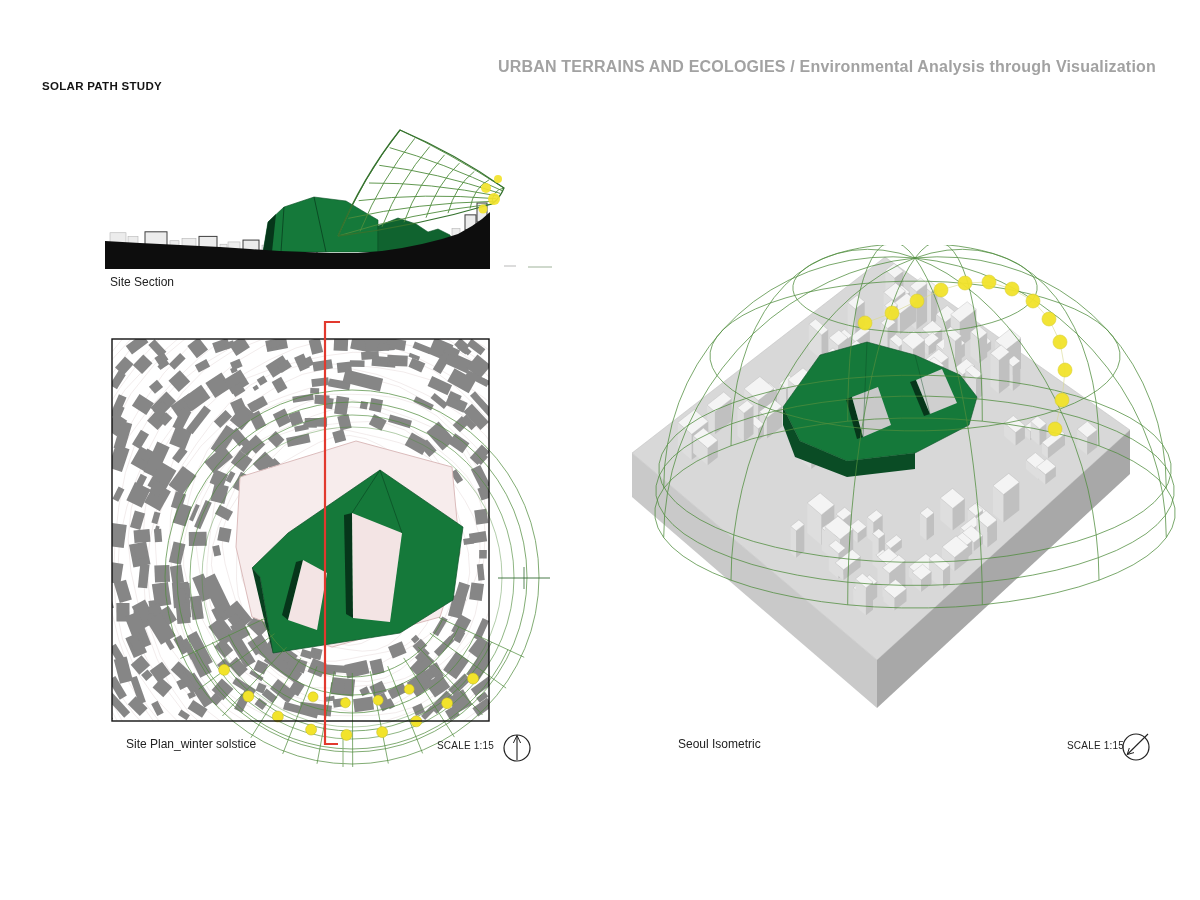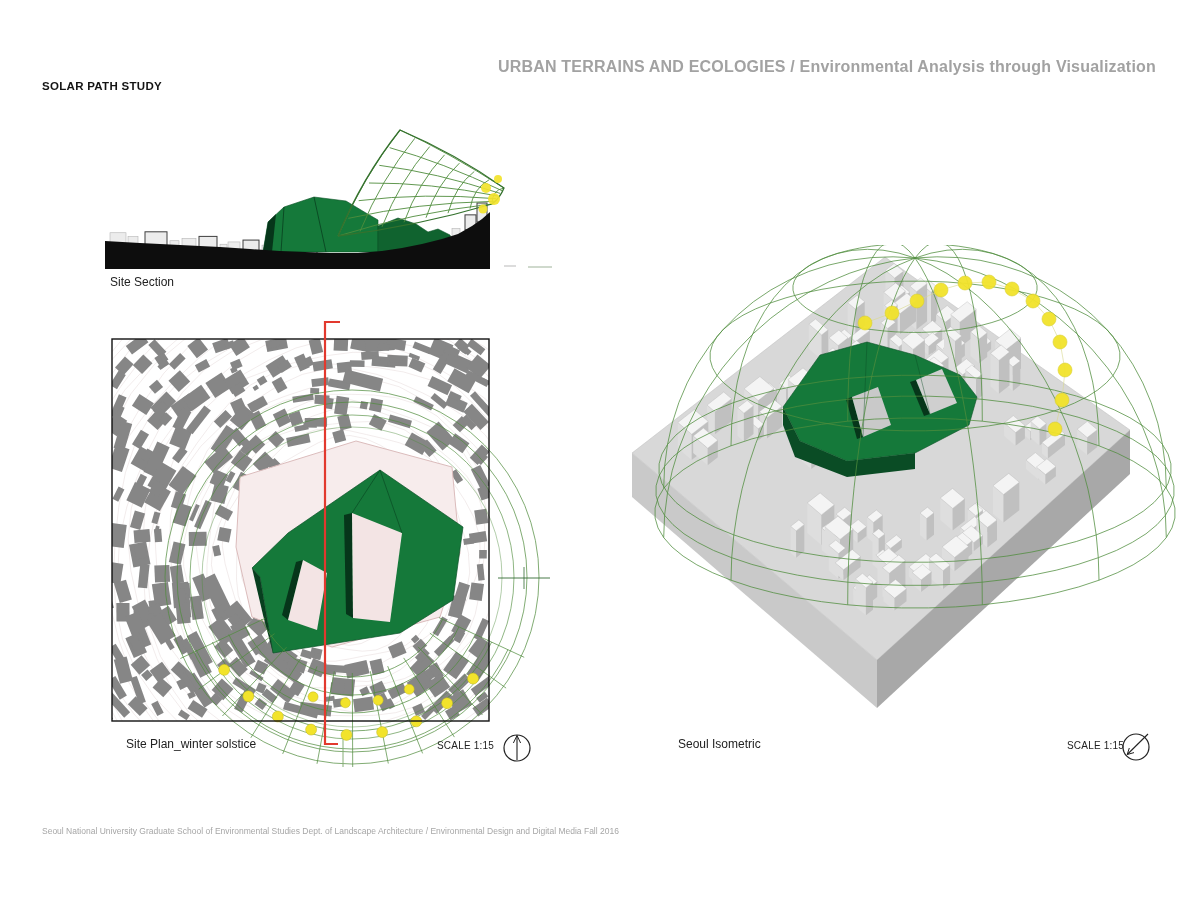--- a/index.html
+++ b/index.html
@@ -798,14 +798,13 @@
 <div class="abs lbl" style="left:678px;top:737px">Seoul Isometric</div>
 <div class="abs scl" style="left:1067px;top:740px">SCALE 1:15</div>
 <svg class="abs" style="left:1119px;top:729px" width="34" height="34" viewBox="0 0 34 34">
   <circle cx="17" cy="18" r="13" fill="none" stroke="#222" stroke-width="1.2"></circle>
   <line x1="29" y1="5" x2="8.2" y2="25.5" stroke="#222" stroke-width="1.1"></line>
   <line x1="8.2" y1="25.5" x2="15" y2="23.6" stroke="#222" stroke-width="1"></line>
   <line x1="8.2" y1="25.5" x2="10.3" y2="19" stroke="#222" stroke-width="1"></line>
 </svg>
 
 <div class="abs footer">
-  <div>Seoul National University Graduate School of Environmental Studies Dept. of Landscape Architecture / Environmental Design and Digital Media Fall 2016</div>
 </div>
 
 </body></html>

